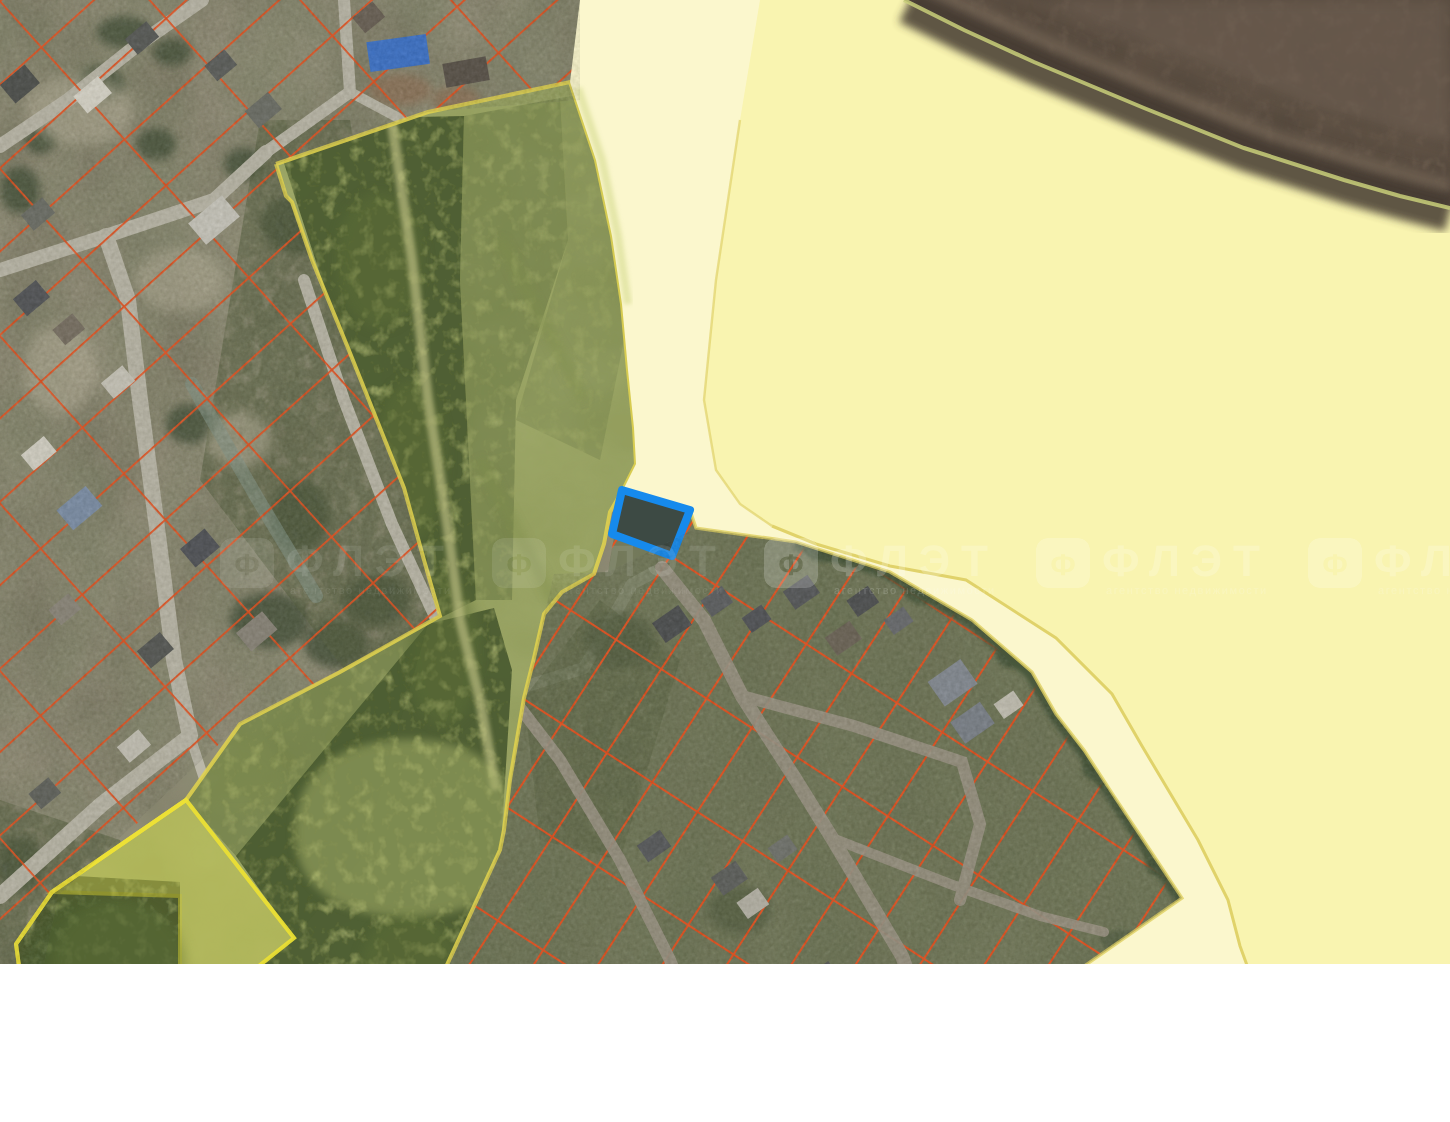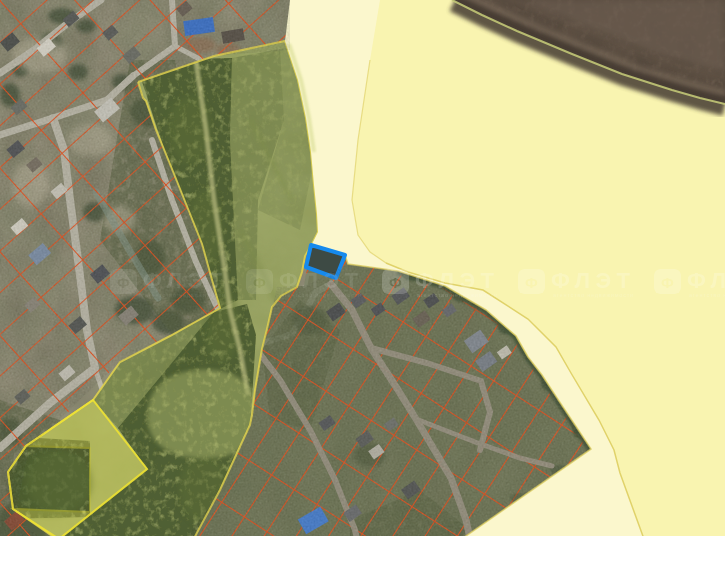--- a/index.html
+++ b/index.html
@@ -1,16 +1,16 @@
 <!DOCTYPE html>
 <html><head>
 <meta charset="utf-8">
 <style>
 html,body{margin:0;padding:0;background:#fff;}
-#map{width:725px;height:536px;position:relative;overflow:hidden;font-family:"Liberation Sans",sans-serif;}
+#map{width:725px;height:482px;position:relative;overflow:hidden;font-family:"Liberation Sans",sans-serif;}
 </style>
 </head>
 <body>
 
 <div id="map">
 <svg width="725" height="561" viewBox="0 0 725 561">
 <defs>
   <filter id="fgrainW" x="-5%" y="-5%" width="110%" height="110%">
     <feTurbulence type="fractalNoise" baseFrequency="0.5" numOctaves="2" seed="7" result="n"></feTurbulence>
     <feColorMatrix in="n" type="matrix" values="0 0 0 0 0  0 0 0 0 0  0 0 0 0 0  0.55 0.55 0.55 -0.35 0" result="a"></feColorMatrix>

